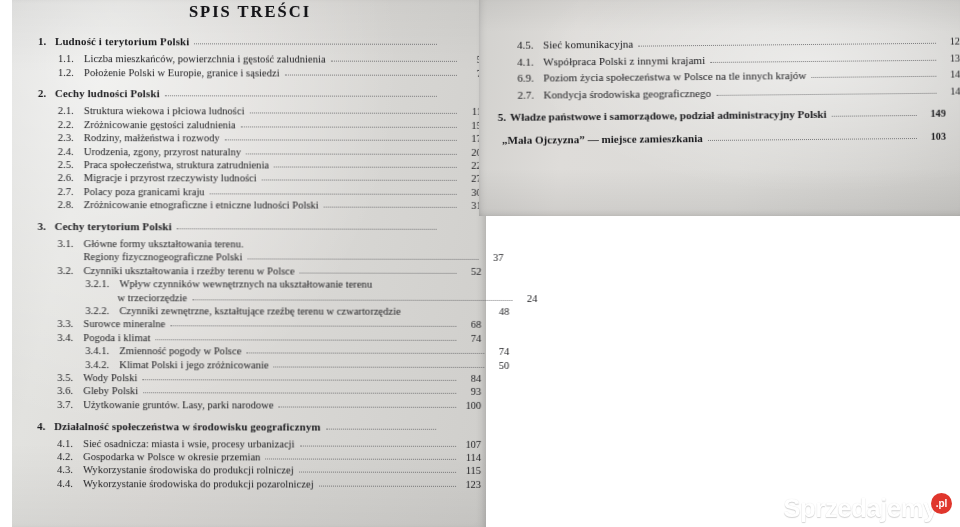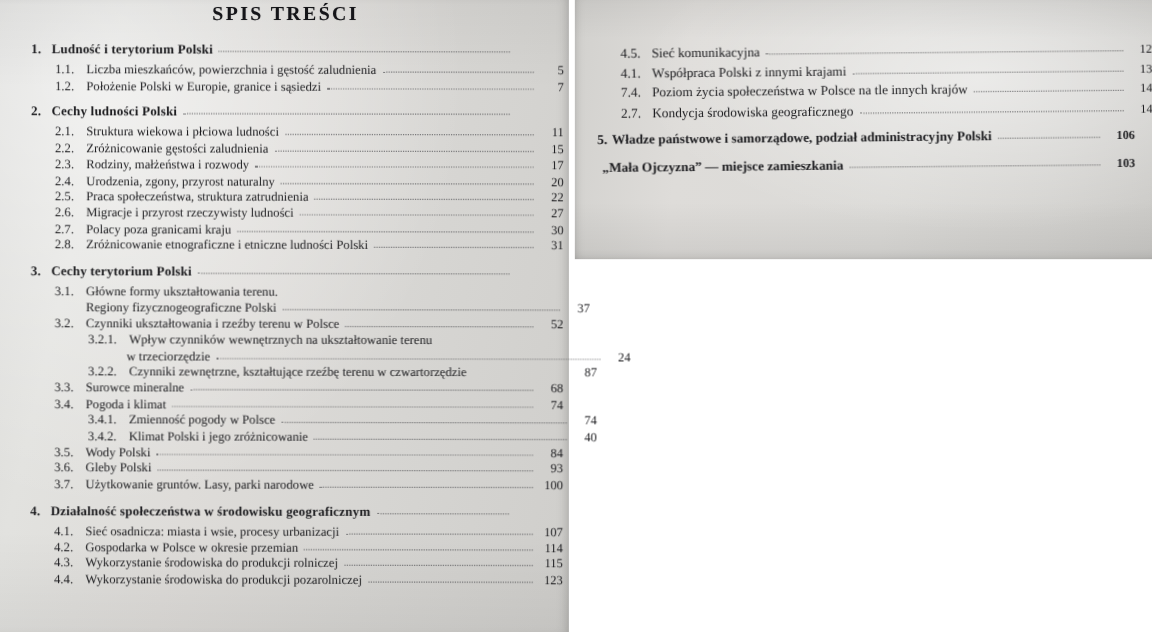--- a/index.html
+++ b/index.html
@@ -15,21 +15,21 @@
   #root {
     position: relative;
     width: 960px;
     height: 527px;
     background: #ffffff;
   }
 
   
   .page-left {
     position: absolute;
-    left: 0;
+    left: 12px;
     top: 0;
     width: 474px;
     height: 527px;
     background:
       radial-gradient(ellipse at 18% 12%, rgba(255,255,255,0.55) 0%, rgba(255,255,255,0) 55%),
       linear-gradient(103deg, #d8d8d6 0%, #e2e2df 18%, #dedcd9 42%, #d6d5d2 70%, #cfcecb 100%);
     box-shadow: inset -7px 0 11px -8px rgba(0,0,0,0.30);
   }
   .page-left::after {
     content: "";
@@ -328,21 +328,21 @@
         <div class="row cont2">
           <span class="num"></span>
           <span class="label">w trzeciorzędzie</span>
           <span class="leader"></span>
           <span class="pageno">24</span>
         </div>
         <div class="row lvl3">
           <span class="num">3.2.2.</span>
           <span class="label">Czynniki zewnętrzne, kształtujące rzeźbę terenu w czwartorzędzie</span>
           <span class="leader none"></span>
-          <span class="pageno">87</span>
+          <span class="pageno">48</span>
         </div>
         <div class="row lvl2">
           <span class="num">3.3.</span>
           <span class="label">Surowce mineralne</span>
           <span class="leader"></span>
           <span class="pageno">68</span>
         </div>
         <div class="row lvl2">
           <span class="num">3.4.</span>
           <span class="label">Pogoda i klimat</span>
@@ -352,21 +352,21 @@
         <div class="row lvl3">
           <span class="num">3.4.1.</span>
           <span class="label">Zmienność pogody w Polsce</span>
           <span class="leader"></span>
           <span class="pageno">74</span>
         </div>
         <div class="row lvl3">
           <span class="num">3.4.2.</span>
           <span class="label">Klimat Polski i jego zróżnicowanie</span>
           <span class="leader"></span>
-          <span class="pageno">40</span>
+          <span class="pageno">50</span>
         </div>
         <div class="row lvl2">
           <span class="num">3.5.</span>
           <span class="label">Wody Polski</span>
           <span class="leader"></span>
           <span class="pageno">84</span>
         </div>
         <div class="row lvl2">
           <span class="num">3.6.</span>
           <span class="label">Gleby Polski</span>
@@ -420,40 +420,44 @@
         <span class="leader"></span>
         <span class="pageno">128</span>
       </div>
       <div class="row lvl2">
         <span class="num">4.1.</span>
         <span class="label">Współpraca Polski z innymi krajami</span>
         <span class="leader"></span>
         <span class="pageno">137</span>
       </div>
       <div class="row lvl2">
-        <span class="num">7.4.</span>
+        <span class="num">6.9.</span>
         <span class="label">Poziom życia społeczeństwa w Polsce na tle innych krajów</span>
         <span class="leader"></span>
         <span class="pageno">140</span>
       </div>
       <div class="row lvl2">
         <span class="num">2.7.</span>
         <span class="label">Kondycja środowiska geograficznego</span>
         <span class="leader"></span>
         <span class="pageno">142</span>
       </div>
       <div class="row special">
         <span class="num">5.</span>
         <span class="label">Władze państwowe i samorządowe, podział administracyjny Polski</span>
         <span class="leader"></span>
-        <span class="pageno">106</span>
+        <span class="pageno">149</span>
       </div>
       <div class="row special">
         <span class="num"></span>
         <span class="label">„Mała Ojczyzna” — miejsce zamieszkania</span>
         <span class="leader"></span>
         <span class="pageno">103</span>
       </div>
     </div>
   <div class="ghost-line">&nbsp;</div>
 
+  <div class="watermark">
+    <span class="wm-text">Sprzedajemy</span>
+    <span class="wm-badge">.pl</span>
+  </div>
 
 </div>
 
 </body></html>

